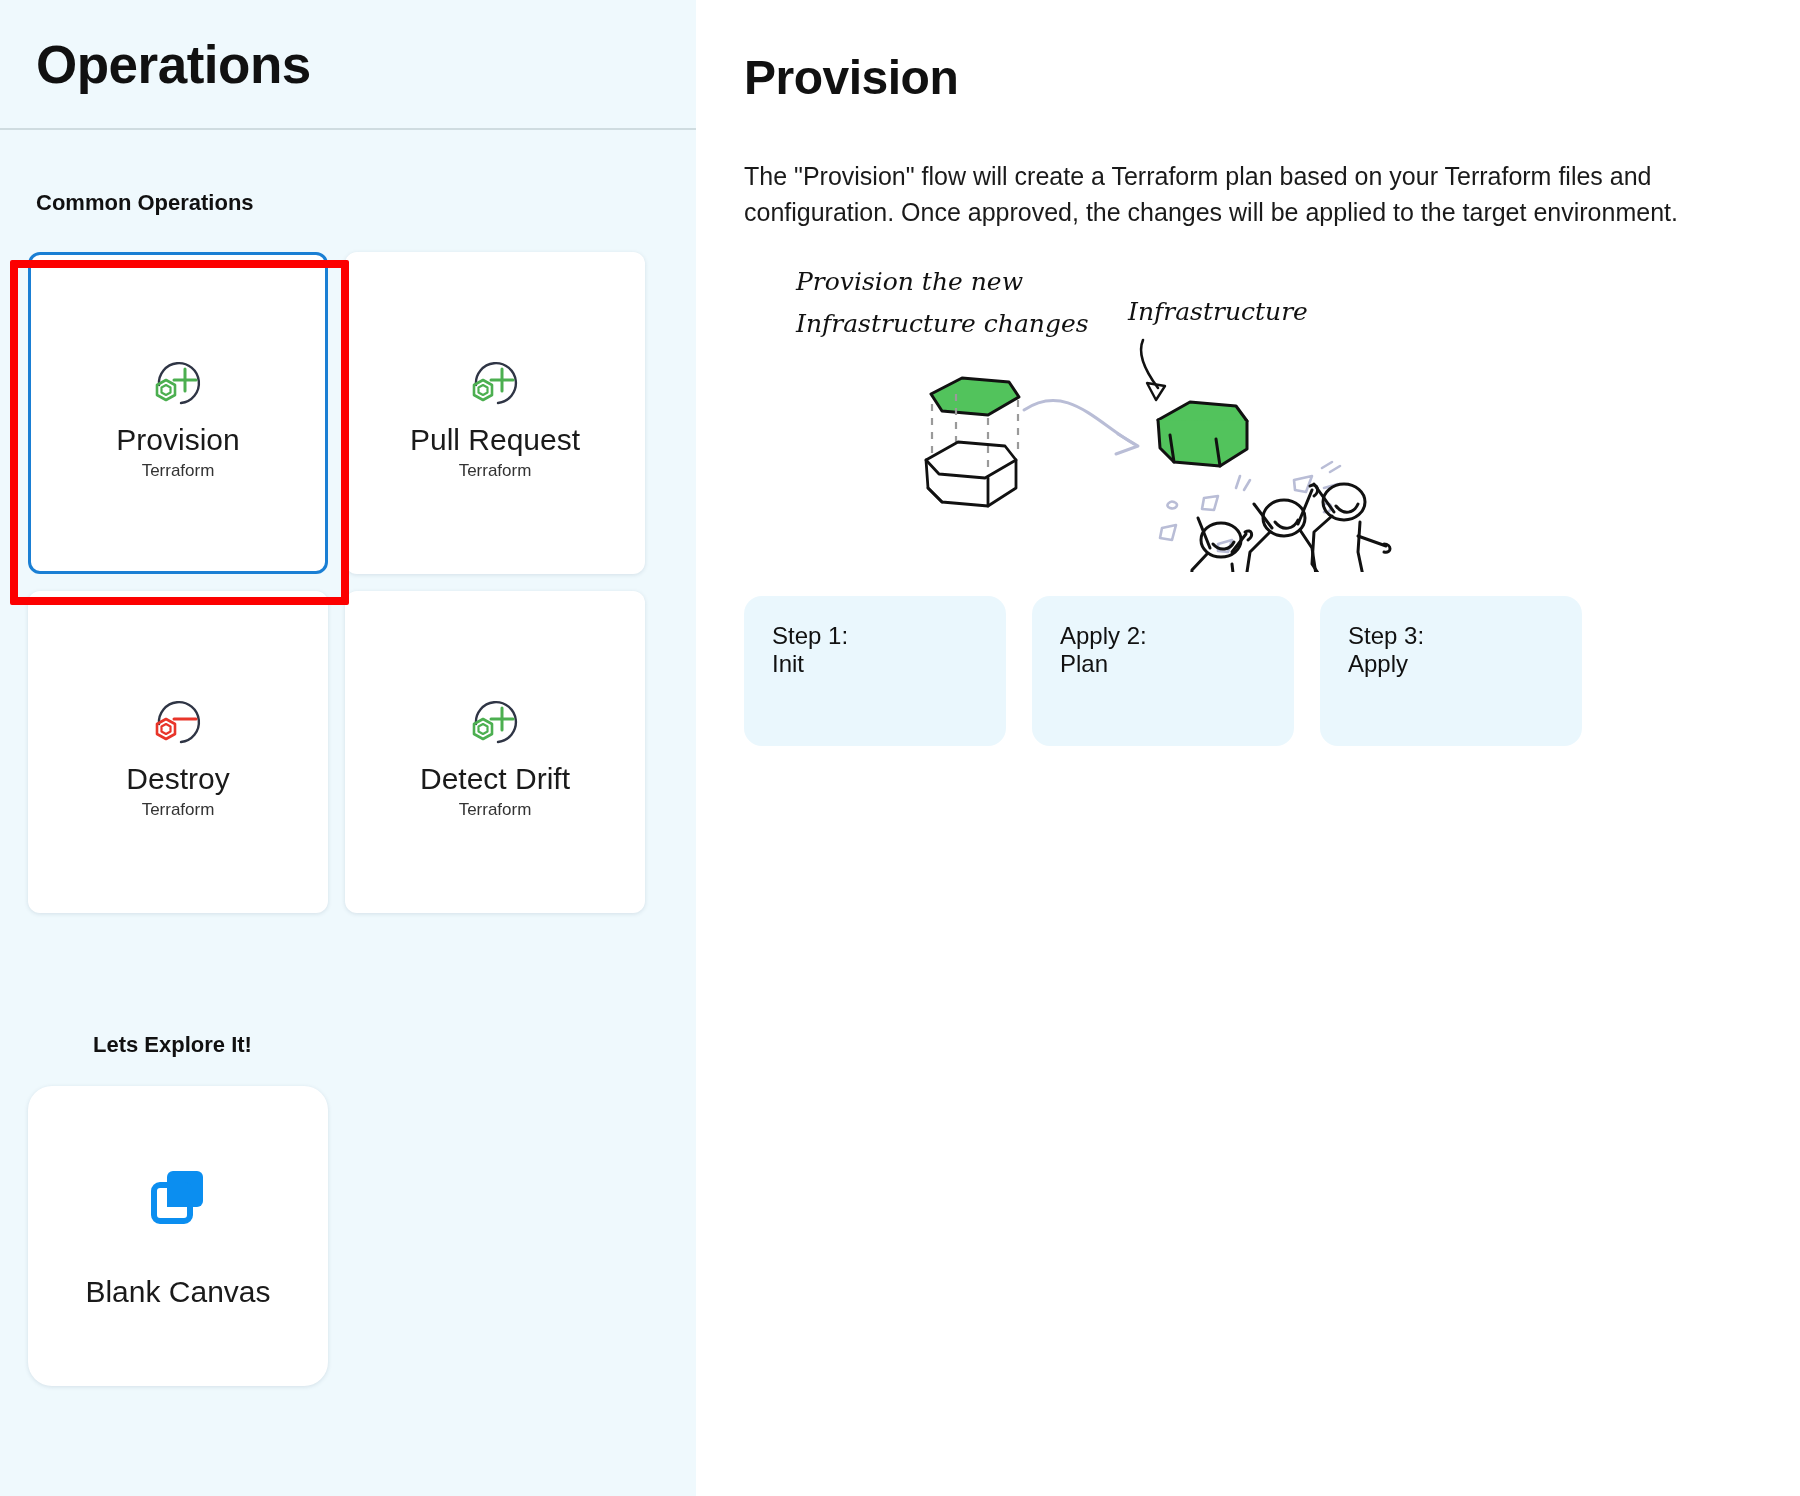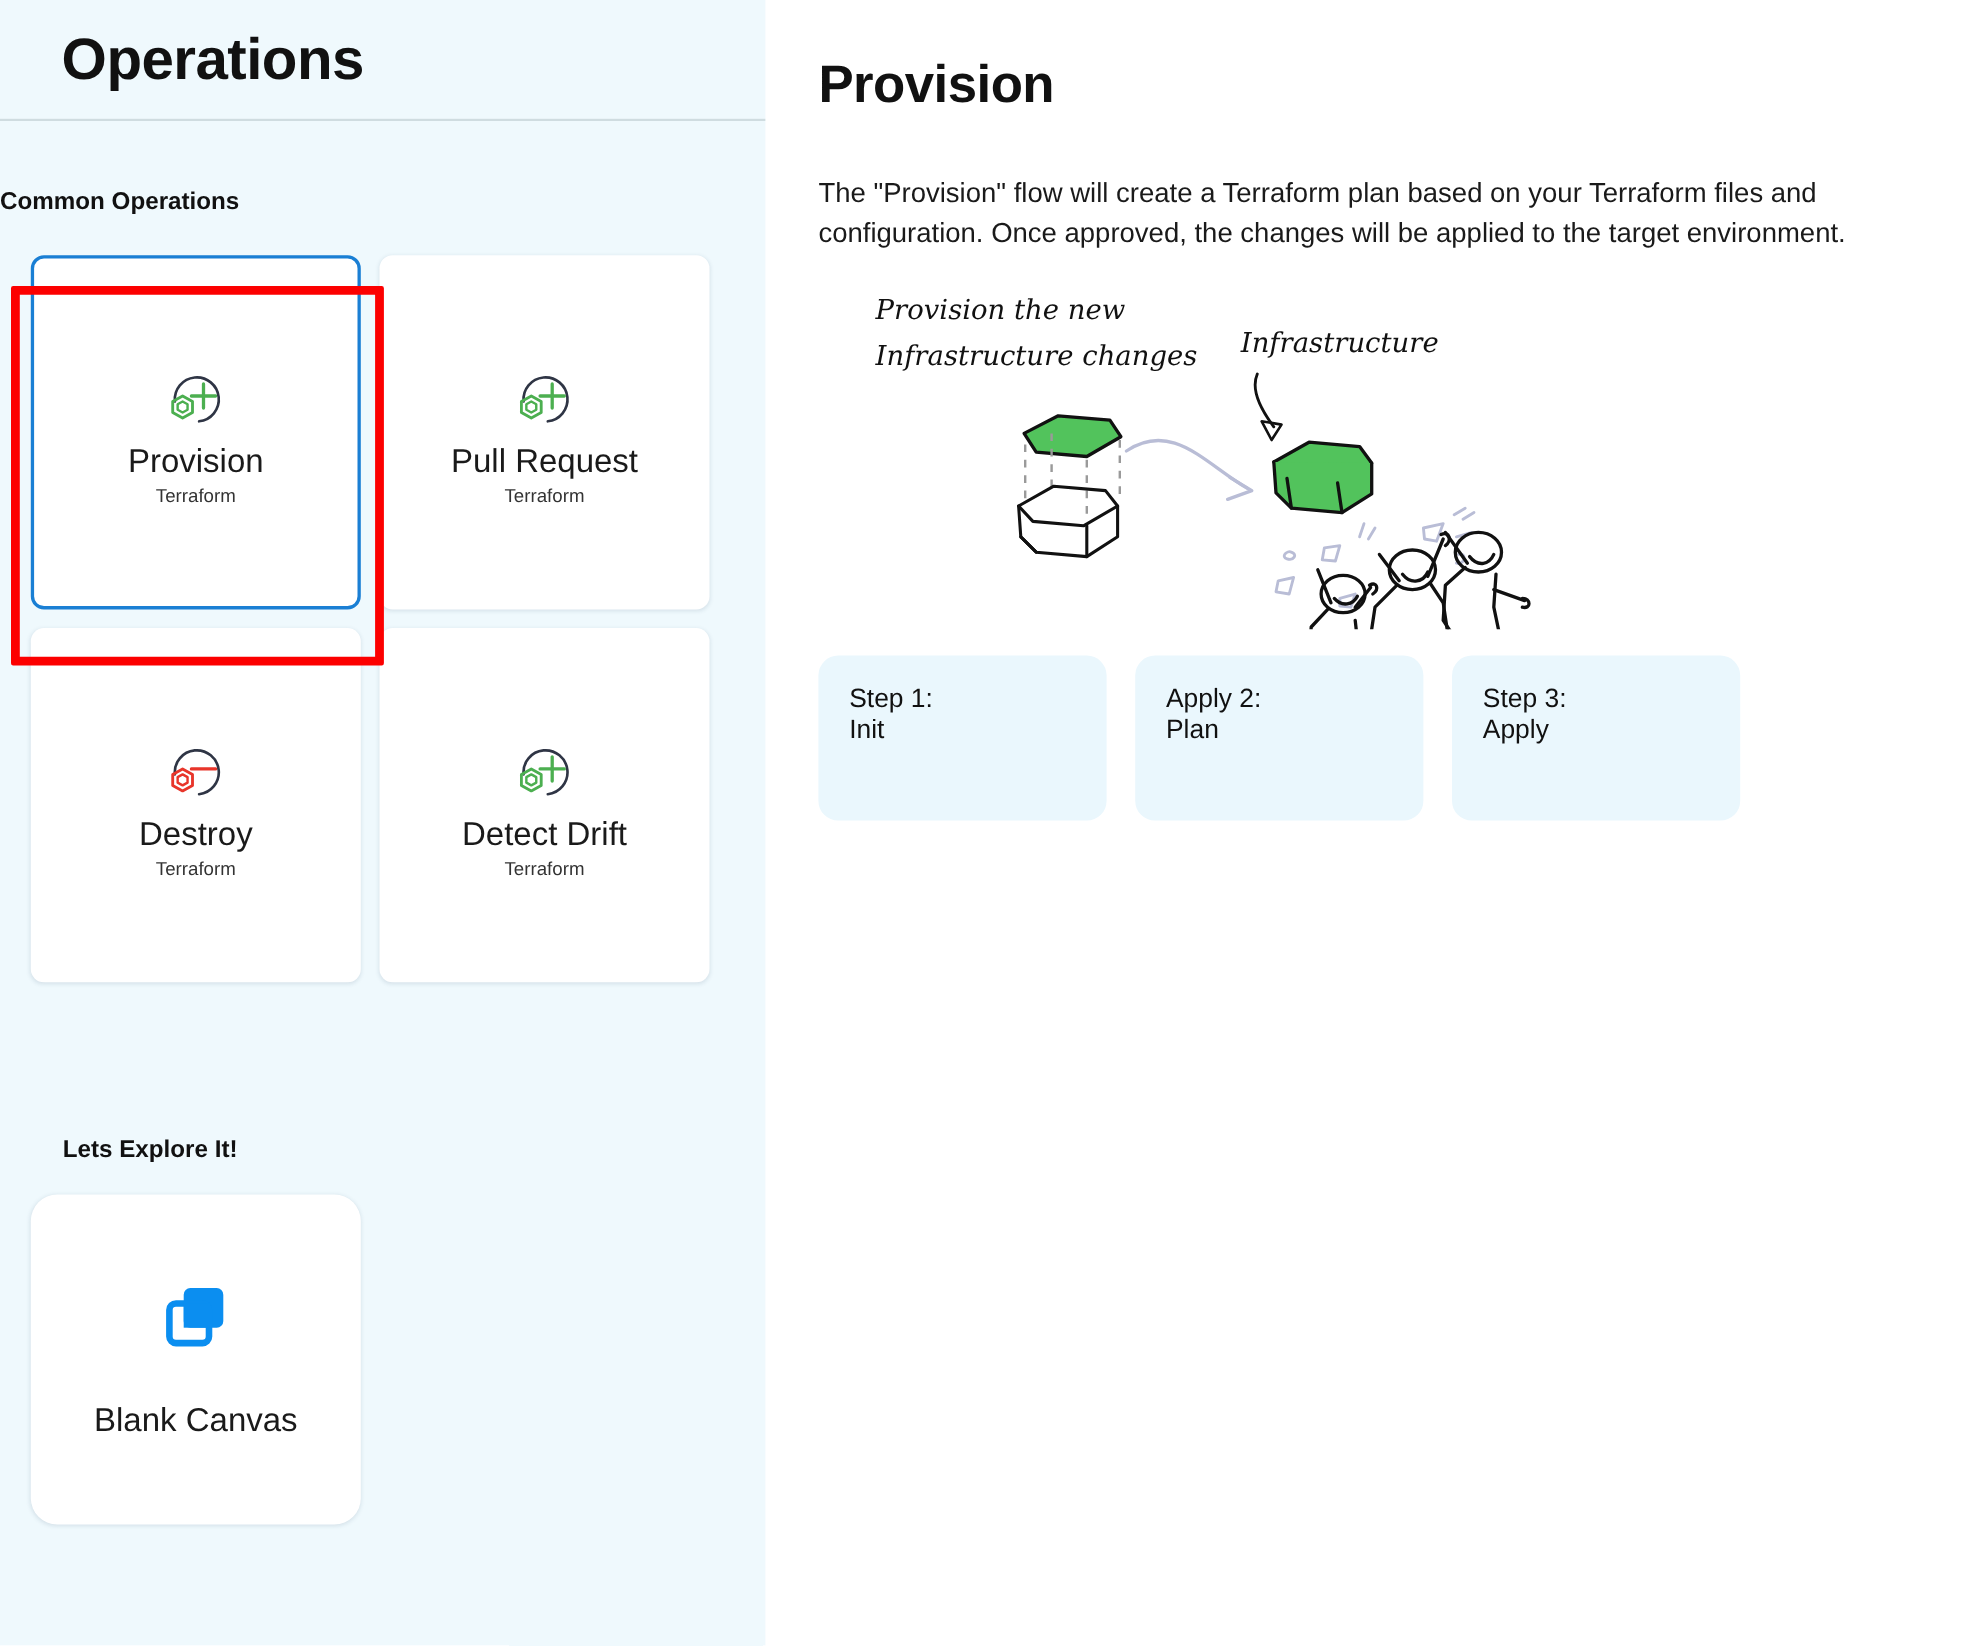--- a/index.html
+++ b/index.html
@@ -23,38 +23,39 @@
   
   .sidebar {
     width: 696px;
     height: 100%;
     background: #eff9fd;
     position: relative;
     flex: 0 0 696px;
   }
 
   .sidebar-header {
-    height: 110px;
+    height: 130px;
     display: flex;
     align-items: center;
-    padding-left: 56px;
+    padding-left: 36px;
     border-bottom: 2px solid #cfdce0;
   }
 
   .sidebar-title {
     font-size: 53px;
     font-weight: bold;
     color: #111111;
     letter-spacing: -0.5px;
   }
 
   .section-label {
     font-size: 22px;
     font-weight: bold;
     color: #111111;
+    padding-left: 36px;
   }
 
   #section-common-label { margin-top: 60px; }
   #section-explore-label { margin-top: 0; position: absolute; top: 1032px; left: 12px; margin-left: 45px; }
 
   .card-grid {
     display: flex;
     flex-wrap: wrap;
     gap: 17px;
     padding-left: 28px;

